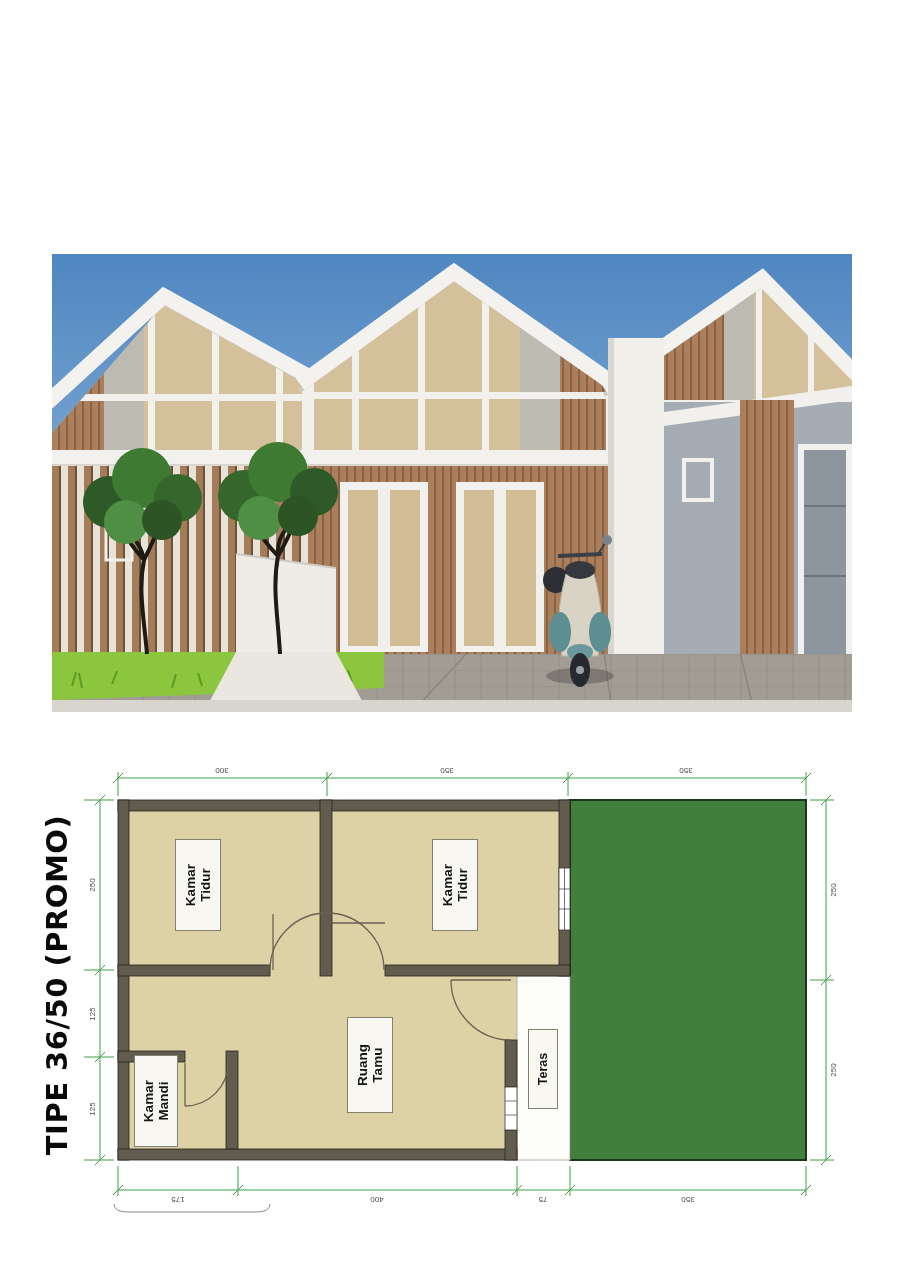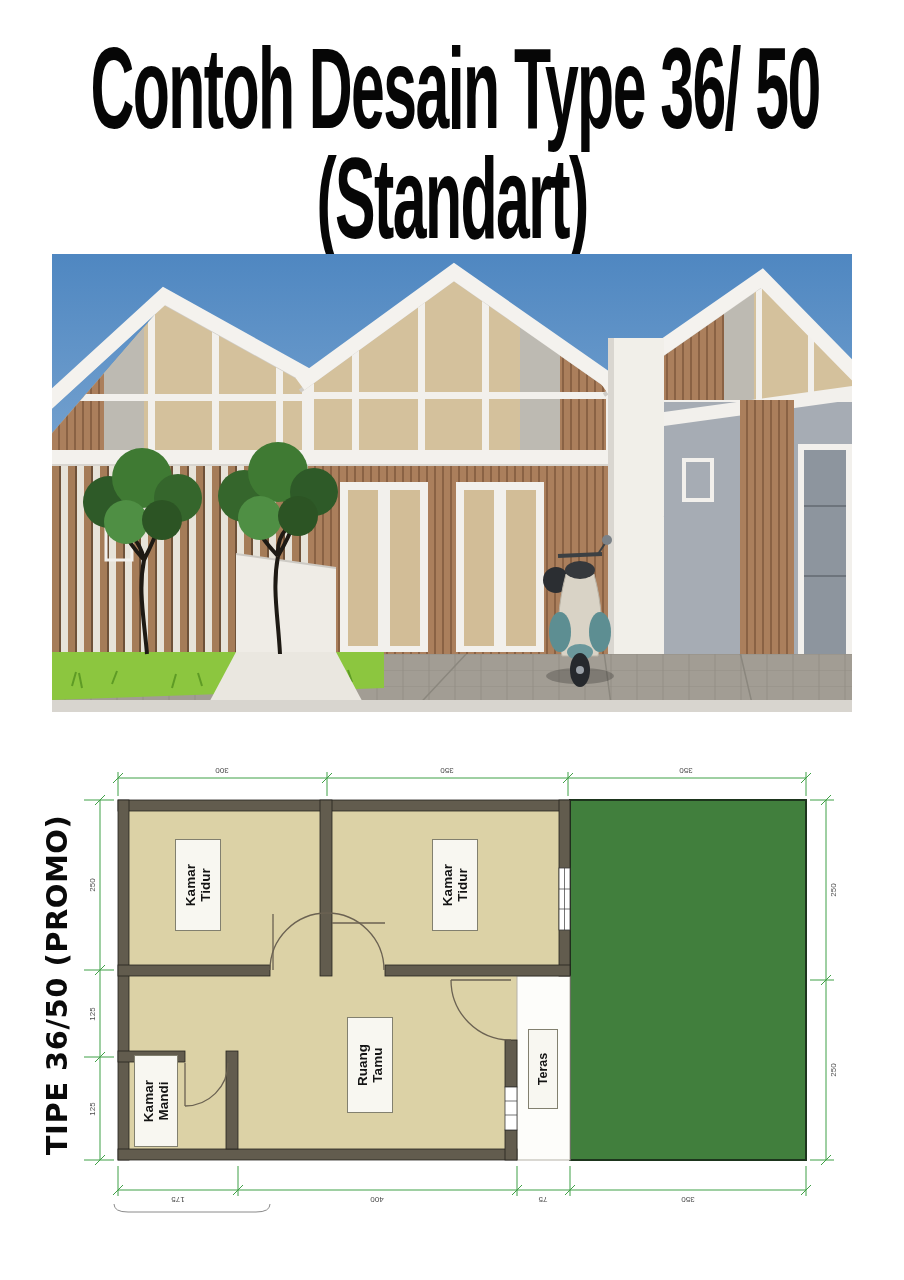--- a/index.html
+++ b/index.html
@@ -45,24 +45,20 @@
     background:rgba(255,255,255,0.85); padding:0 1px; white-space:nowrap;
     transform:translate(-50%,-50%) rotate(180deg);
   }
   .dim.v { transform:translate(-50%,-50%) rotate(-90deg); }
 </style>
 </head>
 <body>
 
 <div class="page">
 
-  <div class="title-block">
-    <div class="title-line">Contoh Desain Type 36/ 50</div>
-    <div class="title-line l2">(Standart)</div>
-  </div>
 
   <svg class="photo" viewBox="0 0 800 458">
     <defs>
       <linearGradient id="skyG" x1="0" y1="0" x2="0" y2="1">
         <stop offset="0" stop-color="#4f87c1"></stop>
         <stop offset="1" stop-color="#93b7da"></stop>
       </linearGradient>
       <pattern id="wood8" width="8" height="10" patternUnits="userSpaceOnUse">
         <rect width="8" height="10" fill="#ab7f5c"></rect>
         <rect x="6" width="2" height="10" fill="#8a6244"></rect>

